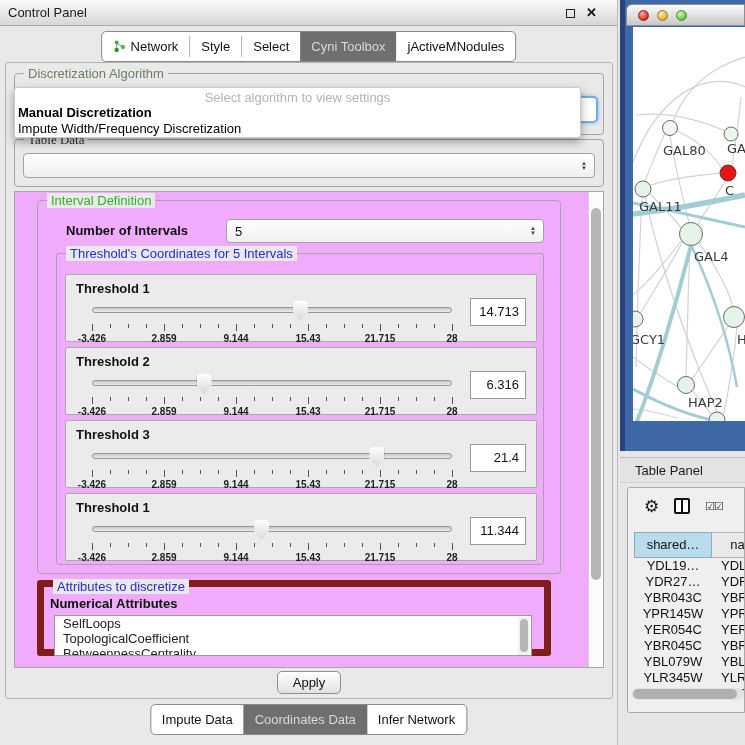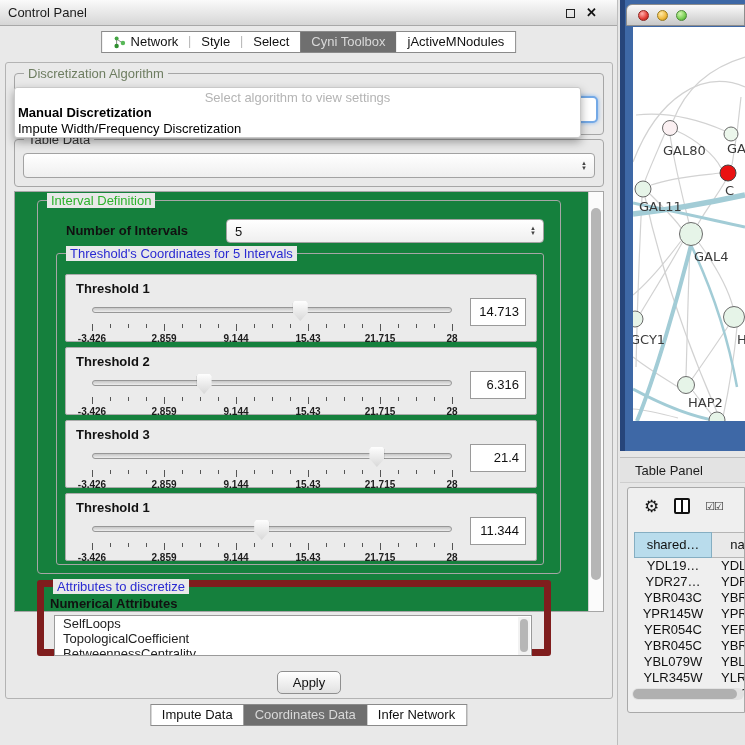--- a/index.html
+++ b/index.html
@@ -10,22 +10,22 @@
   #control-panel { position:absolute; left:0; top:0; width:618px; height:745px;
                    background:#e9e9e9; border-right:1px solid #bdbdbd; }
   .titlebar { position:absolute; left:0; top:0; width:100%; height:26px;
               background:linear-gradient(#fafafa,#d6d6d6); border-bottom:1px solid #a8a8a8;
               font-size:13px; color:#1a1a1a; line-height:26px; padding-left:8px; }
   .win-icons { position:absolute; right:20px; top:0; height:26px; display:flex; gap:11px; align-items:center; }
   .float-box { width:9px; height:9px; border:1.5px solid #222; display:inline-block; }
   .close-x { font-size:13px; font-weight:bold; color:#111; line-height:26px; }
 
   
-  .pill { display:flex; border:1px solid #8a8a8a; border-radius:0; background:#fff;
-          height:22px; overflow:hidden; font-size:13px; color:#111; align-items:stretch; }
+  .pill { display:flex; border:1px solid #8a8a8a; border-radius:5px; background:#fff;
+          height:31px; overflow:hidden; font-size:13px; color:#111; align-items:stretch; }
   .pill .tab { padding:0 11px; line-height:22px; white-space:nowrap; display:flex; align-items:center; gap:5px; }
   .pill .tab.selected { background:#6f6f6f; color:#d9d9d9; }
   .tsep { width:1px; background:#b4b4b4; margin:4px 0; }
   #top-tabs { position:absolute; left:50%; top:31px; transform:translateX(-50%); }
   #bottom-tabs { position:absolute; left:50%; top:704px; transform:translateX(-50%); }
 
   
   .outer-box { position:absolute; left:5px; top:62px; width:608px; height:637px;
                border:1px solid #b3b3b3; border-radius:3px; background:#e9e9e9; }
 
@@ -47,25 +47,25 @@
                     background:#fff; z-index:2; }
 
   .popup { position:absolute; left:8px; top:24px; width:567px; height:51px; background:#fff;
            border:1px solid #c9c9c9; border-radius:3px; z-index:5;
            box-shadow:0 4px 10px rgba(0,0,0,0.35); overflow:hidden; }
   .popup .ph { text-align:center; color:#b4b4b4; font-size:13px; height:17px; padding-top:2px; }
   .popup .opt { font-size:13px; color:#000; height:16px; padding-left:3px; line-height:16px; }
   .popup .opt.bold { font-weight:bold; }
 
   .td-group { left:8px; top:76px; width:590px; height:48px; }
-  .td-group .group-title { color:#333; }
+  .td-group .group-title { color:#333;font-family:Liberation Serif, serif; }
   .td-combo { position:absolute; left:8px; top:13px; width:572px; height:25px; }
 
-  .scrollpanel { position:absolute; left:8px; top:128px; width:590px; height:421px;
-                 border:1px solid #a6a6a6; background:#15803d; }
+  .scrollpanel { position:absolute; left:8px; top:128px; width:590px; height:477px;
+                 border:1px solid #a6a6a6; background:#f0abfc; }
   .vscroll { position:absolute; right:0; top:0; width:15px; height:100%;
              background:#fbfbfb; border-left:1px solid #d2d2d2; }
   .vthumb { position:absolute; left:2px; top:16px; width:10px; height:372px;
             background:#b6b6b6; border-radius:6px; }
 
   .interval-group { left:22px; top:8px; width:524px; height:374px; }
   .interval-group > .group-title { color:#2db22d; }
   .noi-label { position:absolute; left:28px; top:22px; font-size:13px; font-weight:bold; color:#111; }
   .noi-combo { position:absolute; left:188px; top:18px; width:318px; height:24px; }
 

